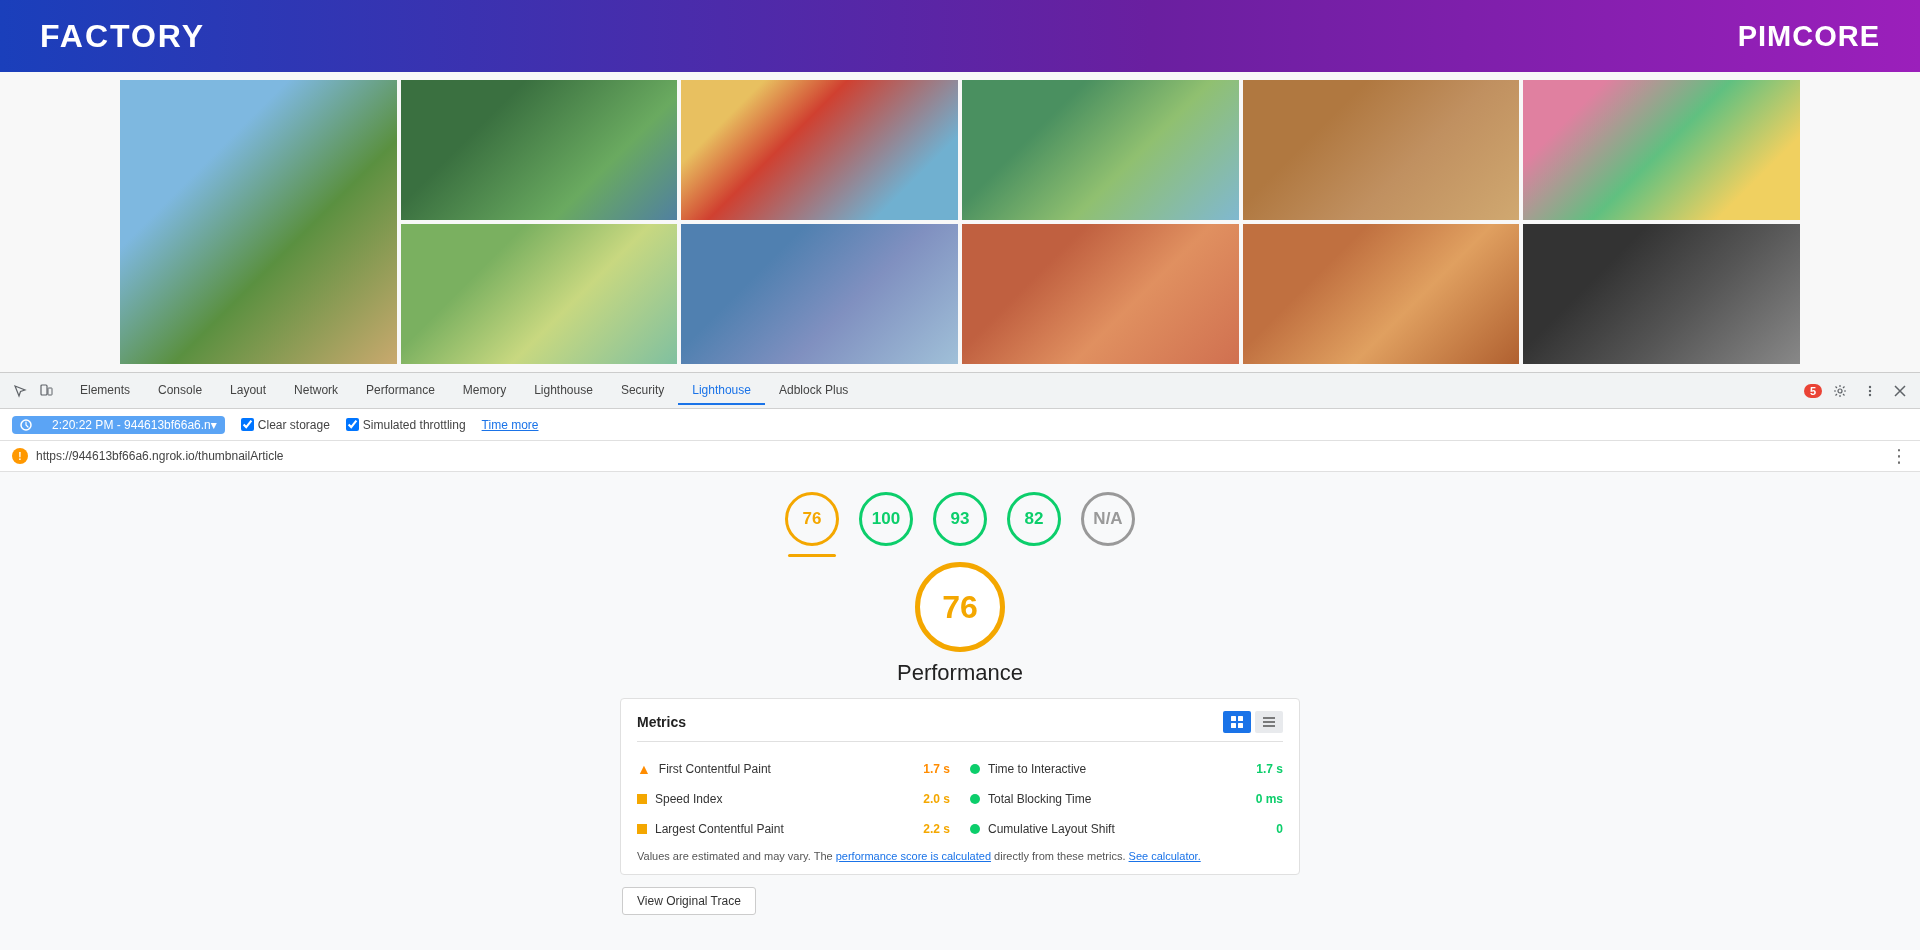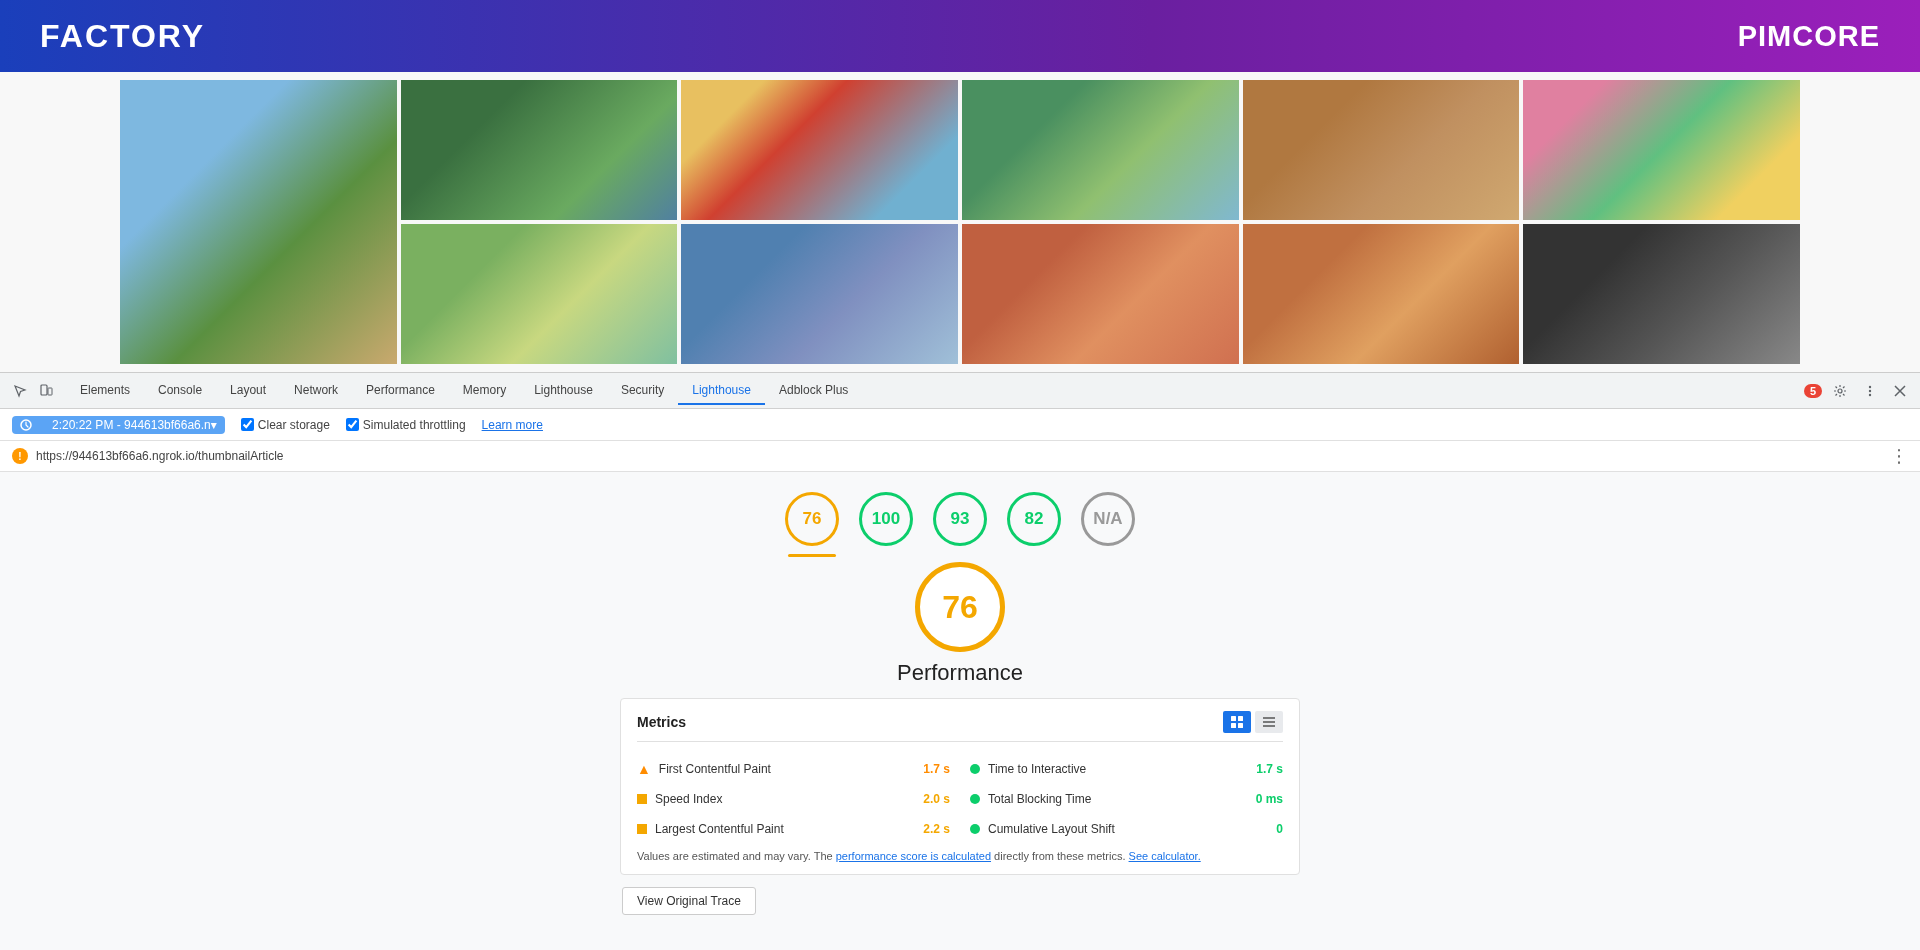--- a/index.html
+++ b/index.html
@@ -454,21 +454,21 @@
       <span>2:20:22 PM - 944613bf66a6.n▾</span>
     </button>
     <label class="toolbar-label">
       <input type="checkbox" class="toolbar-checkbox" checked="" style="">
       <span>Clear storage</span>
     </label>
     <label class="toolbar-label">
       <input type="checkbox" class="toolbar-checkbox" checked="" style="">
       <span>Simulated throttling</span>
     </label>
-    <a class="learn-more-link" href="#">Learn more</a>
+    <a class="learn-more-link" href="#">Time more</a>
   </div>
 
   <div class="devtools-url-row">
     <div class="url-icon">!</div>
     <span class="url-text">https://944613bf66a6.ngrok.io/thumbnailArticle</span>
     <button class="url-more-btn">⋮</button>
   </div>
 
   <div class="lighthouse-content">
 

